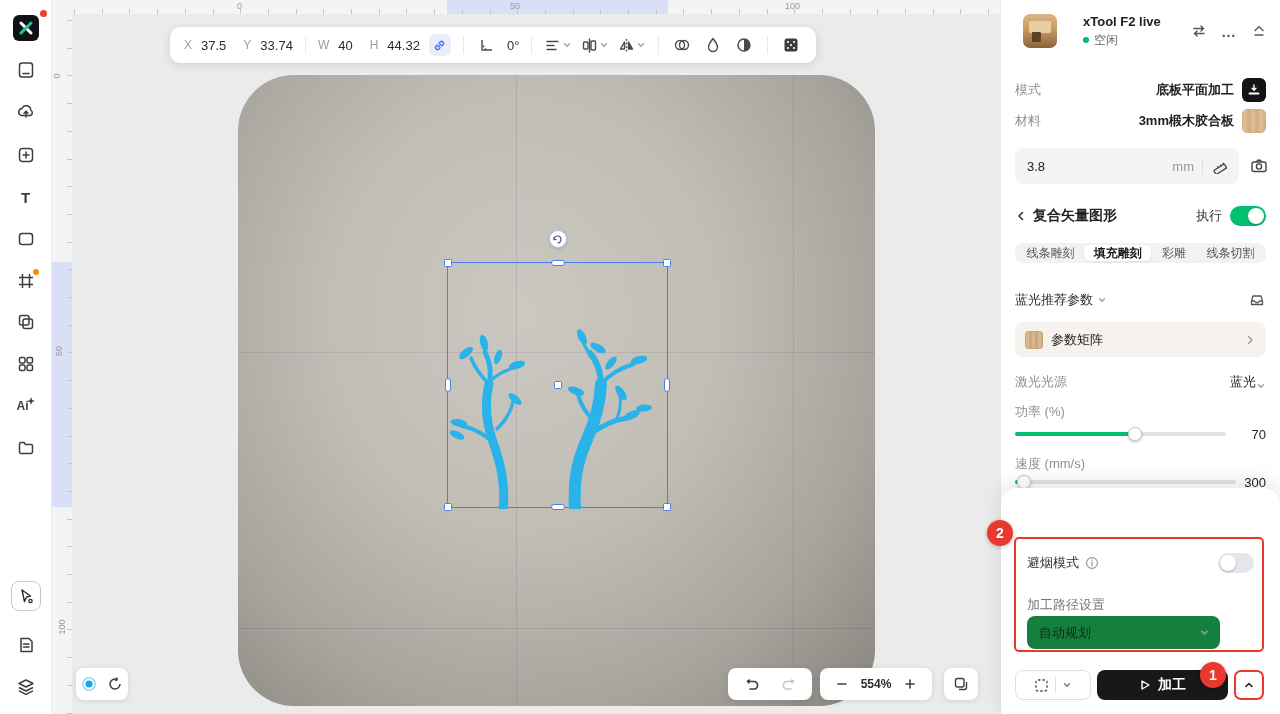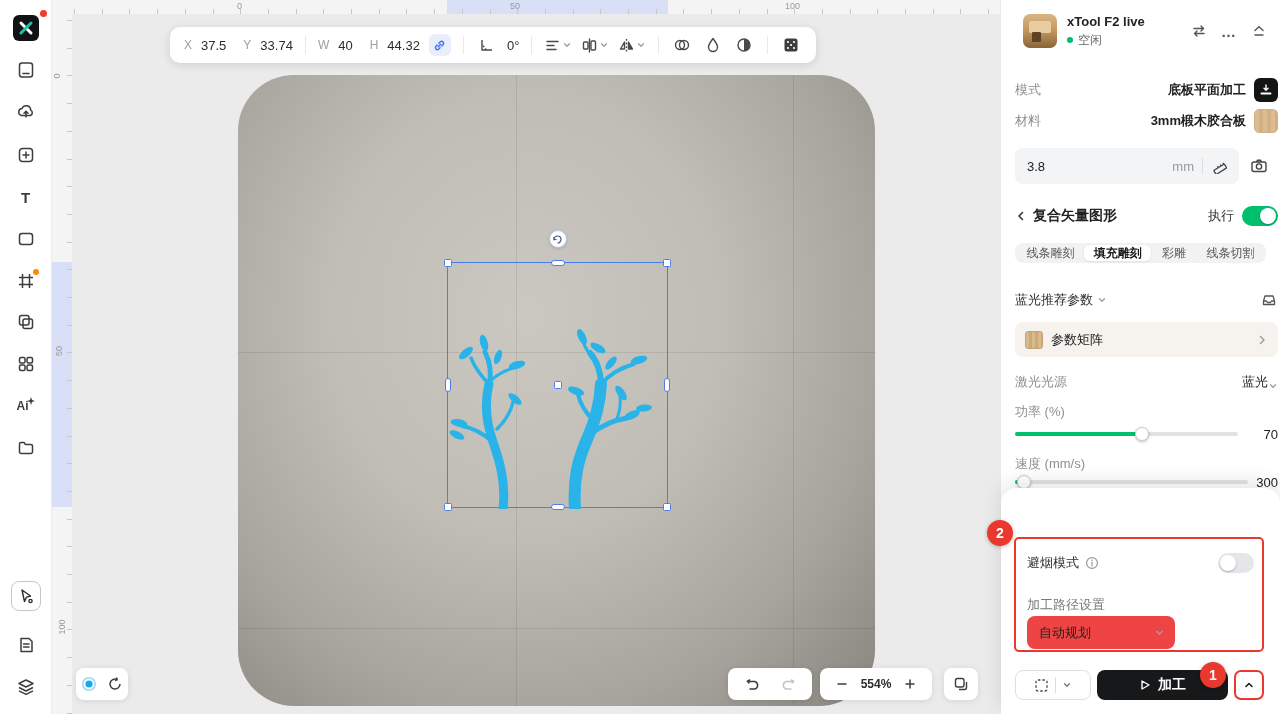--- a/index.html
+++ b/index.html
@@ -52,22 +52,22 @@
 .float{position:absolute;background:#fff;border-radius:8px;box-shadow:0 1px 6px rgba(0,0,0,.10);display:flex;align-items:center;justify-content:center;z-index:4}
 .view-group{left:24px;top:668px;width:52px;height:32px;gap:8px}
 .undo-group{left:676px;top:668px;width:84px;height:32px;gap:16px}
 .zoom-group{left:768px;top:668px;width:112px;height:32px;gap:10px}
 .copy-btn{left:892px;top:668px;width:34px;height:32px;cursor:pointer}
 .zoom-value{font-size:12px;font-weight:600;color:#2c2c2c}
 .mini-btn{width:18px;height:18px;display:flex;align-items:center;justify-content:center;cursor:pointer}
 
 
 .right-panel{position:absolute;right:0;top:0;bottom:0;width:280px;background:#fff;border-left:1px solid #e8e8e8;z-index:5}
-.rp-row{position:absolute;left:14px;right:2px;display:flex;align-items:center}
-.rp-header{top:12px;height:38px;left:22px;right:12px;gap:10px}
+.rp-row{position:absolute;left:14px;right:14px;display:flex;align-items:center}
+.rp-header{top:12px;height:38px;left:22px;right:12px;gap:26px}
 .device-img{width:34px;height:34px;border-radius:7px;background:linear-gradient(180deg,#d9b584 0%,#c79a62 45%,#8a6337 100%);position:relative;overflow:hidden;flex:0 0 auto}
 .device-img:before{content:"";position:absolute;left:6px;right:6px;top:7px;height:12px;background:#e8cda0;border-radius:2px}
 .device-img:after{content:"";position:absolute;left:9px;top:18px;width:9px;height:10px;background:#5d4324;border-radius:1px}
 .device-name{font-size:13px;font-weight:700;color:#222;line-height:16px}
 .device-status{display:flex;align-items:center;gap:5px;font-size:12px;color:#666;margin-top:2px}
 .status-dot{width:6px;height:6px;border-radius:50%;background:#00c06e}
 .rp-header-icons{margin-left:auto;display:flex;align-items:center;gap:12px}
 .hdr-icon{width:18px;height:18px;display:flex;align-items:center;justify-content:center;cursor:pointer;color:#555}
 .dots{font-size:15px;color:#555;letter-spacing:1px;font-weight:700}
 .lbl{font-size:13px;color:#8f8f8f}
@@ -116,21 +116,21 @@
 
 
 .modal{position:absolute;left:0;right:0;top:488px;bottom:0;background:#fff;border-radius:16px 16px 0 0;box-shadow:0 -6px 20px rgba(0,0,0,.10);z-index:7}
 .modal-title-row{position:absolute;left:26px;right:24px;top:18px;display:flex;align-items:center;justify-content:space-between}
 .modal-title{font-size:15px;font-weight:700;color:#1d1d1d}
 .close-btn{width:22px;height:22px;display:flex;align-items:center;justify-content:center;cursor:pointer}
 .smoke-row{position:absolute;left:26px;right:26px;top:64px;height:22px;display:flex;align-items:center;gap:6px}
 .smoke-label{font-size:13px;color:#2c2c2c}
 .smoke-row .toggle{margin-left:auto}
 .path-label{position:absolute;left:26px;top:108px;font-size:13px;color:#777}
-.path-select{position:absolute;left:26px;top:128px;width:148px;height:33px;background:#ef4444;border-radius:8px;display:flex;align-items:center;padding:0 10px 0 12px;cursor:pointer}
+.path-select{position:absolute;left:26px;top:128px;width:193px;height:33px;background:#15803d;border-radius:8px;display:flex;align-items:center;padding:0 10px 0 12px;cursor:pointer}
 .path-value{font-size:13px;color:#222;flex:1}
 
 
 .bottom-bar{position:absolute;left:14px;right:16px;bottom:14px;height:30px;display:flex;align-items:center;gap:6px;z-index:8}
 .frame-btn{width:76px;height:30px;border:1px solid #dfdfdf;border-radius:8px;background:#fff;display:flex;align-items:center;justify-content:center;gap:6px;cursor:pointer}
 .process-btn{flex:1;height:30px;background:#17181a;border-radius:8px;color:#fff;display:flex;align-items:center;justify-content:center;gap:7px;font-size:14px;font-weight:700;cursor:pointer}
 .up-btn{width:30px;height:30px;border:2px solid #ea382e;border-radius:7px;background:#fff;display:flex;align-items:center;justify-content:center;cursor:pointer}
 
 
 .annot-box{position:absolute;left:1014px;top:537px;width:250px;height:115px;border:2px solid #ea382e;border-radius:5px;z-index:20;pointer-events:none}

